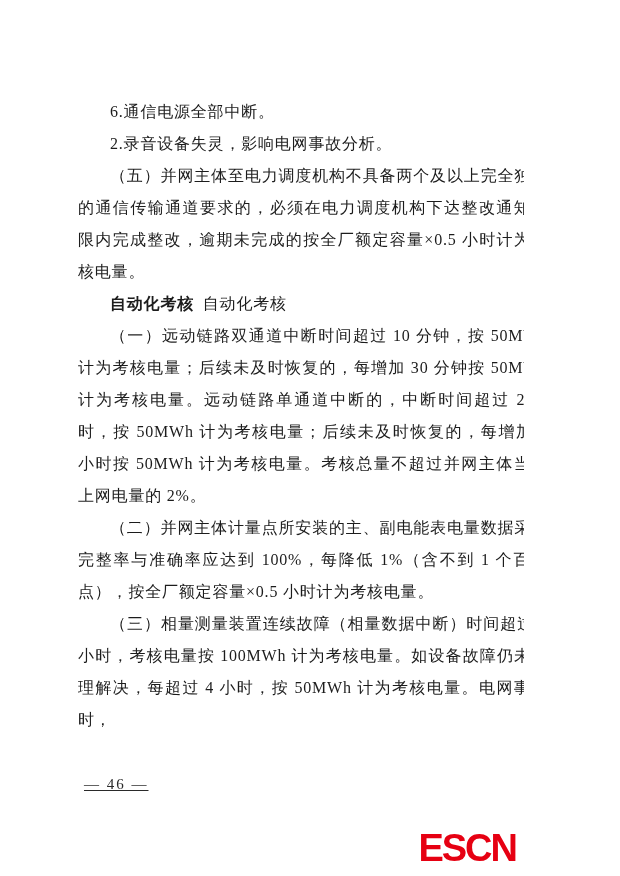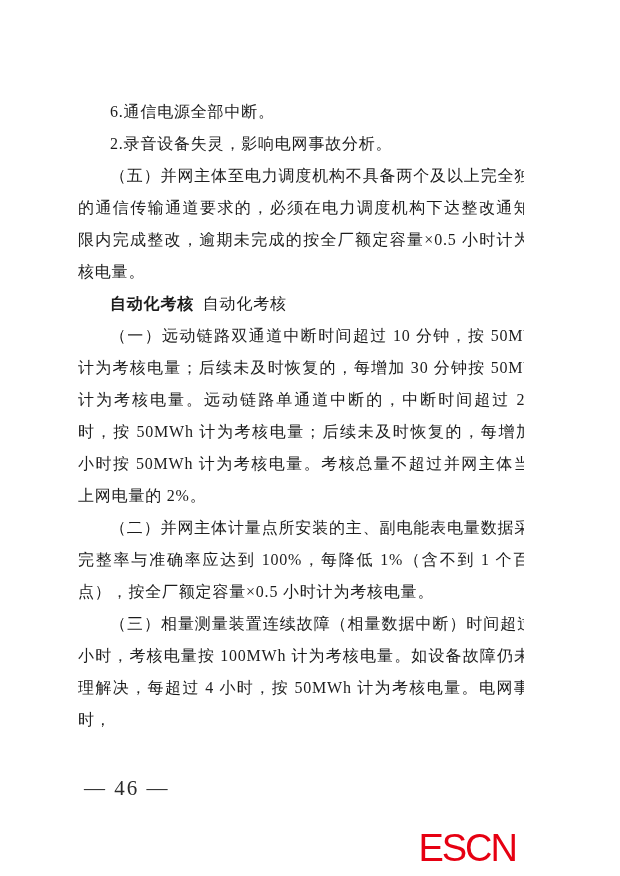--- a/index.html
+++ b/index.html
@@ -38,36 +38,37 @@
     font-weight: bold;
     font-family: "Liberation Sans", "DejaVu Sans", sans-serif;
   }
   .heading .heading-title {
     margin-left: 0.55em;
   }
   .page-number {
     position: absolute;
     left: 84px;
     top: 776px;
-    font-size: 21px;
+    font-size: 15px;
     letter-spacing: 2px;
     color: #2a2a2a;
+    text-decoration: underline;
   }
   .logo {
     position: absolute;
     top: 829px;
     right: 8px;
     display: flex;
     align-items: center;
     color: #e60012;
     white-space: nowrap;
   }
   .logo-latin {
     font-family: "Liberation Sans", "DejaVu Sans", sans-serif;
-    font-weight: normal;
+    font-weight: bold;
     font-size: 38px;
     letter-spacing: -2px;
     line-height: 1;
   }
   .logo-chinese {
     font-family: "Liberation Sans", "DejaVu Sans", sans-serif;
     font-weight: bold;
     font-size: 27px;
     line-height: 1;
     margin-left: 2px;

